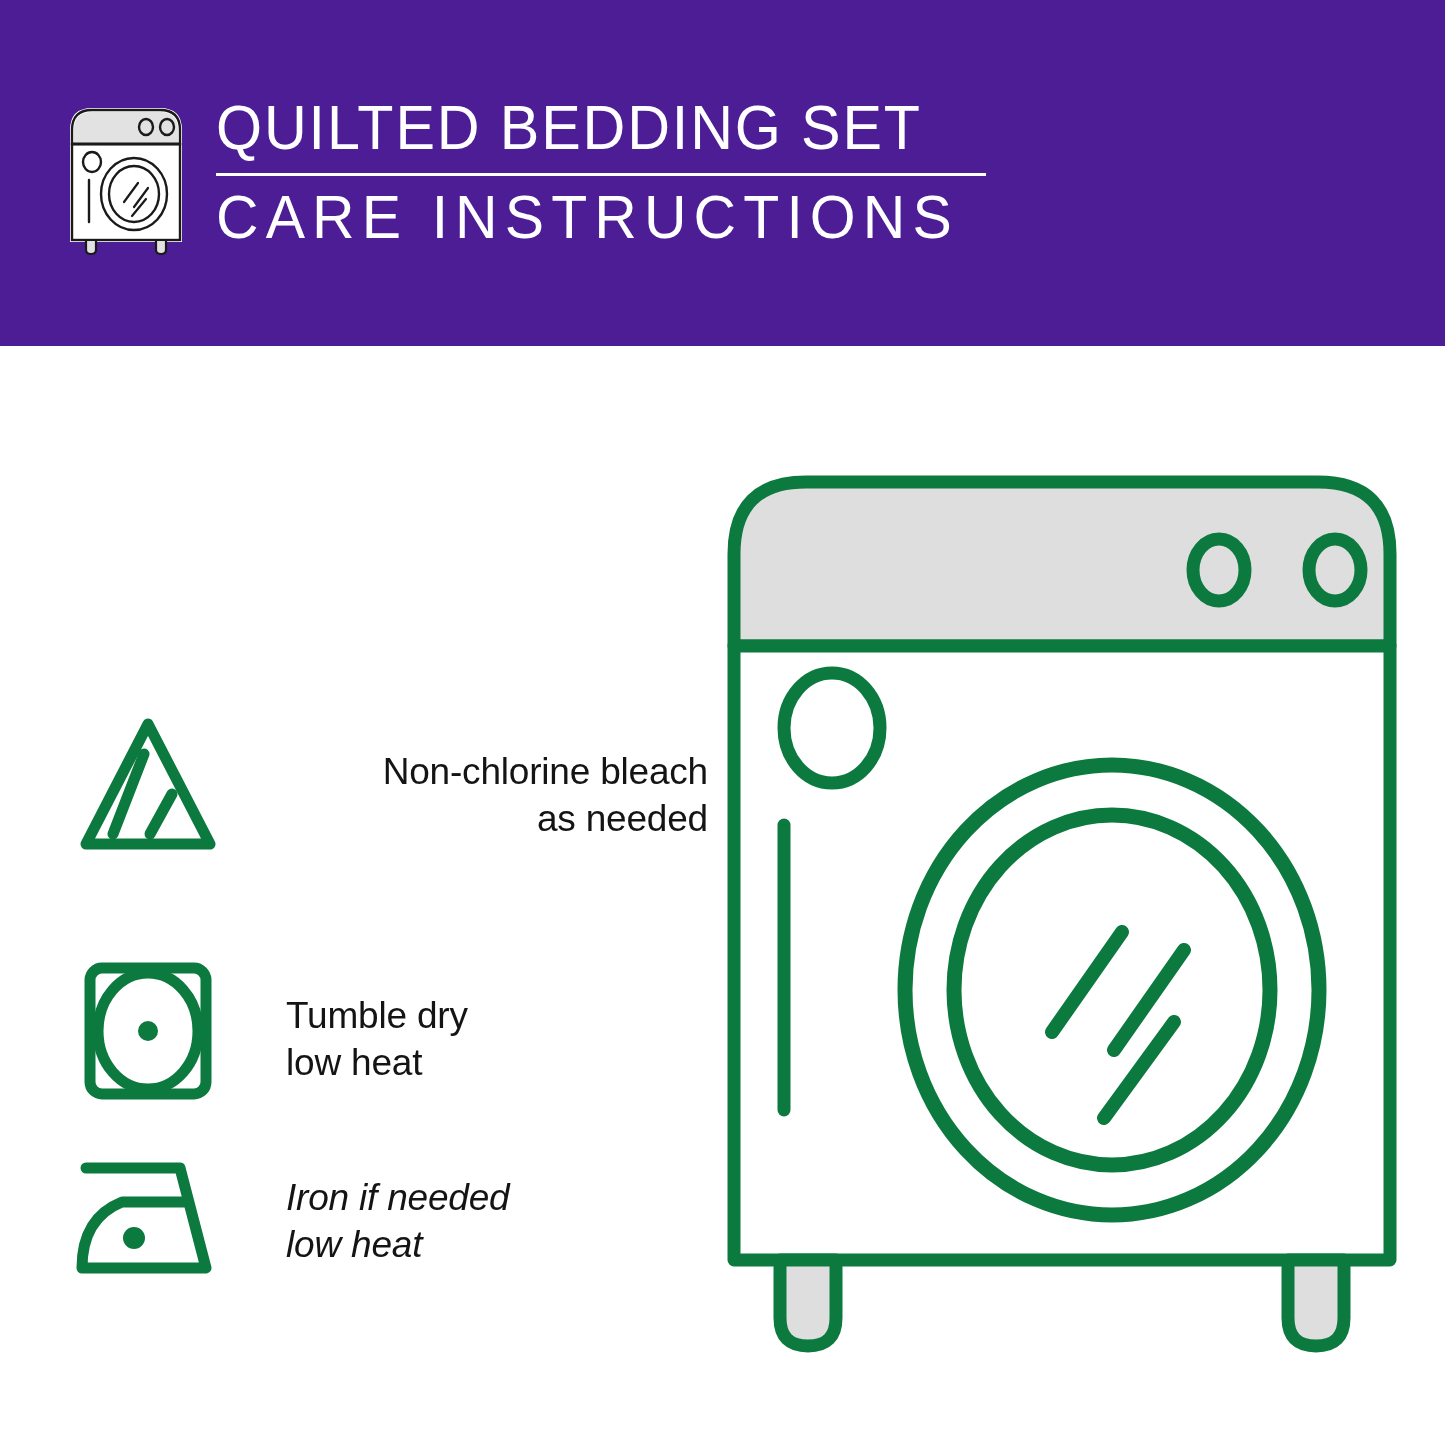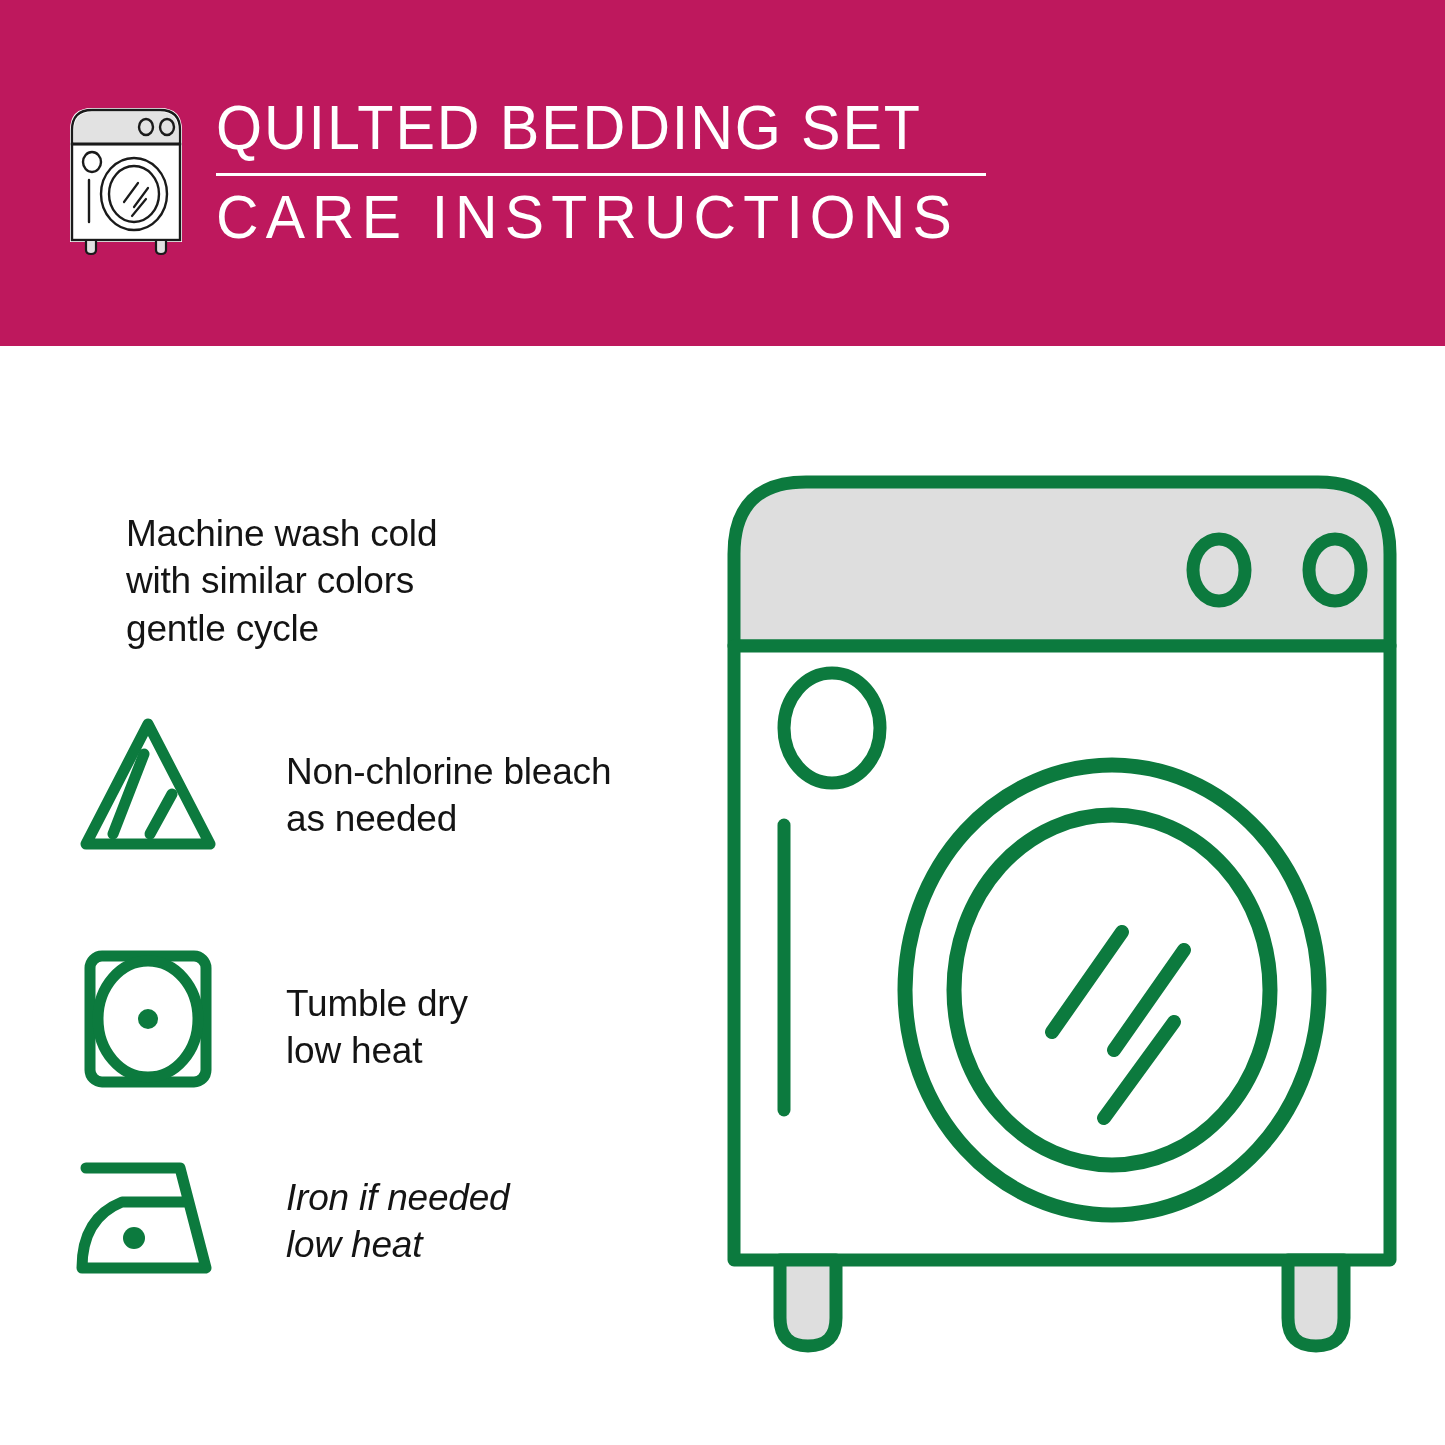--- a/index.html
+++ b/index.html
@@ -19,21 +19,21 @@
     overflow: hidden;
   }
 
   
   .header {
     position: absolute;
     left: 0;
     top: 0;
     width: 1445px;
     height: 346px;
-    background: #be185d;
+    background: #4c1d95;
   }
   .header-inner {
     position: absolute;
     left: 62px;
     top: 96px;
     display: flex;
     align-items: flex-start;
   }
   .header-icon {
     width: 128px;
@@ -86,21 +86,21 @@
   }
   .care-row {
     position: absolute;
     left: 0;
     display: flex;
     align-items: flex-start;
     width: 640px;
   }
   .care-row-0 { top: 0px; }
   .care-row-1 { top: 222px; }
-  .care-row-2 { top: 456px; }
+  .care-row-2 { top: 468px; }
   .care-row-3 { top: 652px; }
 
   .care-symbol {
     flex: 0 0 auto;
     width: 160px;
     height: 150px;
     display: flex;
     align-items: center;
     justify-content: center;
   }
@@ -111,21 +111,21 @@
     color: #141414;
     font-family: "Liberation Sans", sans-serif;
     font-size: 37px;
     font-weight: 400;
     line-height: 1.28;
     letter-spacing: -0.2px;
     padding-left: 58px;
     white-space: pre-line;
   }
   .care-row-0 .care-text { padding-top: 22px; }
-  .care-row-1 .care-text { padding-top: 38px; }
+  .care-row-1 .care-text { padding-top: 38px; text-align: right; }
   .care-row-2 .care-text { padding-top: 36px; }
   .care-row-3 .care-text { padding-top: 34px; font-style: italic; }
 
   
   .machine-wrap {
     position: absolute;
     left: 722px;
     top: 470px;
     width: 680px;
     height: 900px;
@@ -174,23 +174,20 @@
         <div class="title-rule"></div>
         <div class="title-sub">CARE INSTRUCTIONS</div>
       </div>
 
     </div>
   </div>
 
   <div class="care-list">
 
     <div class="care-row care-row-0">
-      <div class="care-text">Machine wash cold
-with similar colors
-gentle cycle</div>
     </div>
 
     <div class="care-row care-row-1">
       <div class="care-symbol">
         <svg viewBox="0 0 160 150" xmlns="http://www.w3.org/2000/svg">
 
           <path d="M80 14 L142 134 L18 134 Z" fill="none" stroke="#0C7A3E" stroke-width="11" stroke-linejoin="round"></path>
 
           <line x1="76" y1="44" x2="45" y2="124" stroke="#0C7A3E" stroke-width="11" stroke-linecap="round"></line>
           <line x1="104" y1="84" x2="82" y2="124" stroke="#0C7A3E" stroke-width="11" stroke-linecap="round"></line>

